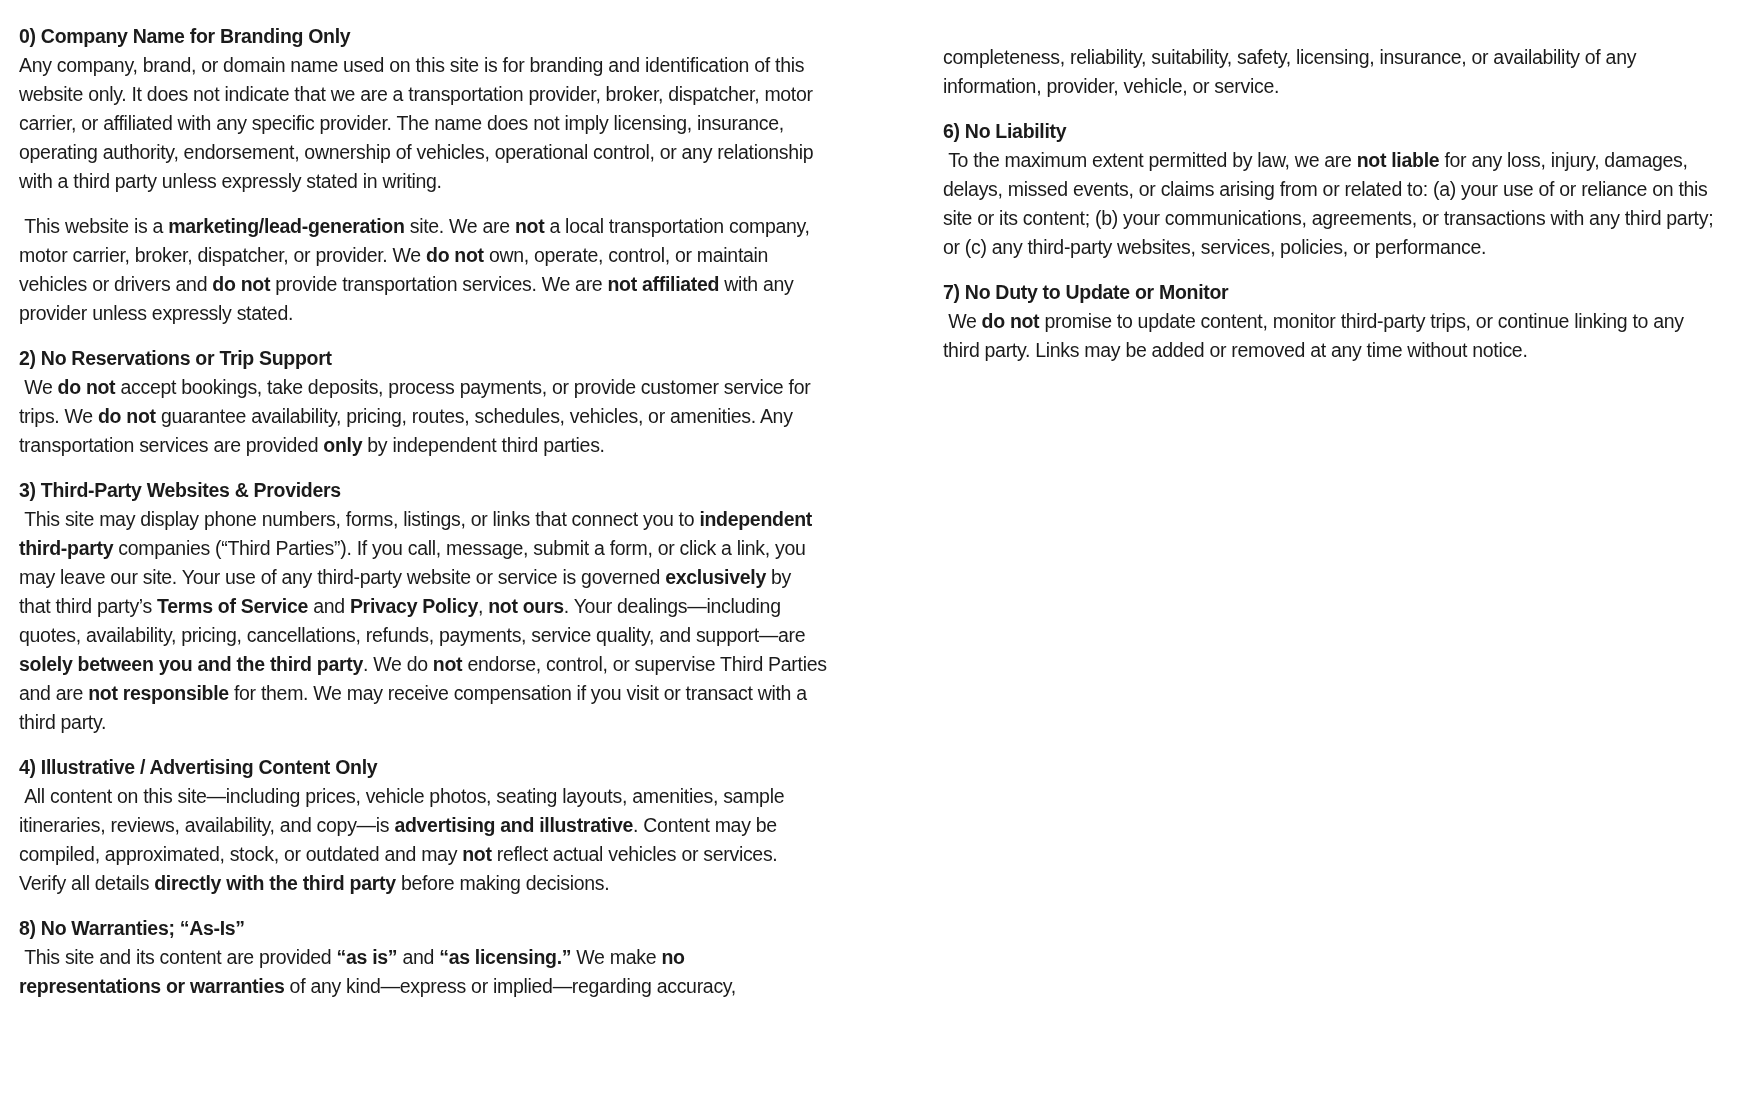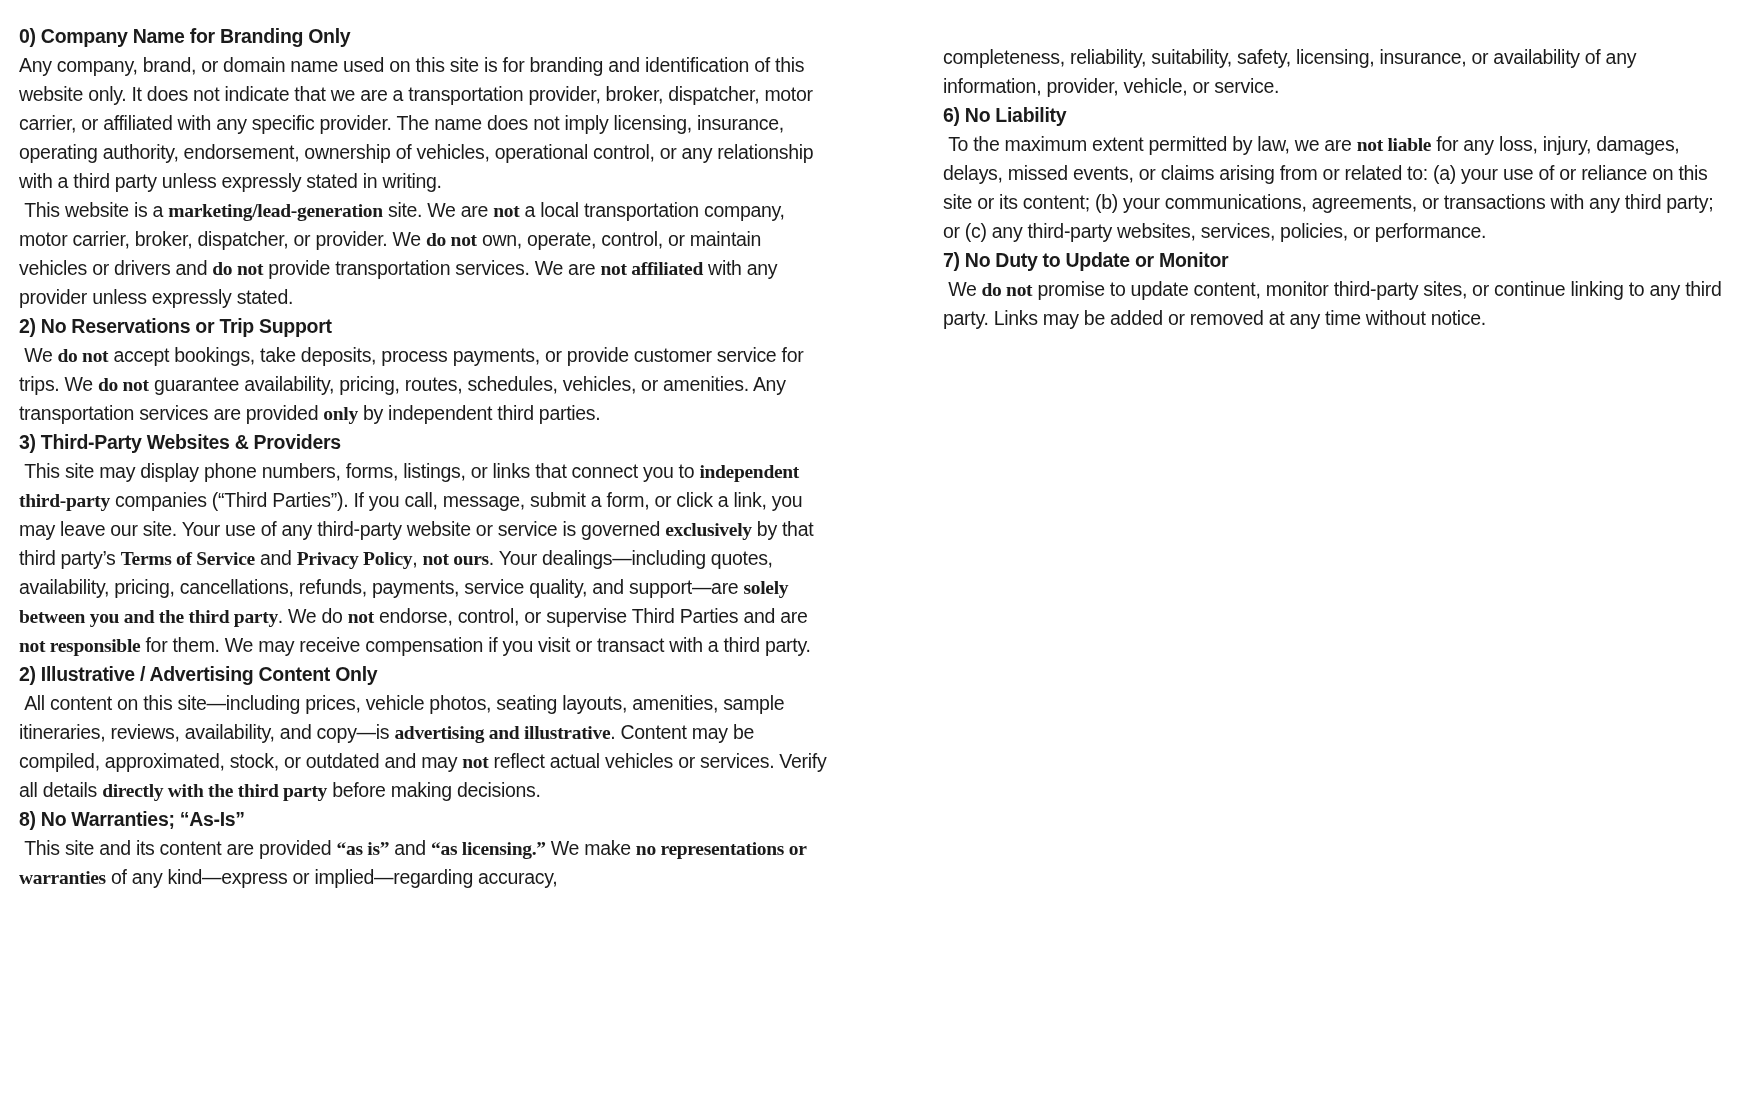--- a/index.html
+++ b/index.html
@@ -31,33 +31,33 @@
     left: 19px;
     top: 22px;
     width: 808px;
   }
   .col-right {
     left: 943px;
     top: 43px;
     width: 782px;
   }
   .sec { margin: 0; }
-  .sec + .sec { }
+  .sec + .sec { margin-top: 16px; }
   .sec h3 {
     margin: 0;
     font-size: 19.5px;
     line-height: 29px;
     font-weight: 700;
     letter-spacing: -0.3px;
   }
   .sec p {
     margin: 0;
     white-space: pre-wrap;
   }
-  .b { font-weight: 700; font-family: Liberation Serif, serif; }
+  .b { font-weight: 700; }
 </style>
 </head>
 <body style="background: rgb(255, 255, 255); color: rgb(27, 27, 27);">
 
 <div class="page">
   <div class="col col-left" id="col-0">
       <section class="sec">
         <h3>0) Company Name for Branding Only</h3>
         <p><span>Any company, brand, or domain name used on this site is for branding and identification of this website only. It does not indicate that we are a transportation provider, broker, dispatcher, motor carrier, or affiliated with any specific provider. The name does not imply licensing, insurance, operating authority, endorsement, ownership of vehicles, operational control, or any relationship with a third party unless expressly stated in writing.</span></p>
       </section>
@@ -66,34 +66,34 @@
       </section>
       <section class="sec">
         <h3>2) No Reservations or Trip Support</h3>
         <p><span> We </span><span class="b">do not</span><span> accept bookings, take deposits, process payments, or provide customer service for trips. We </span><span class="b">do not</span><span> guarantee availability, pricing, routes, schedules, vehicles, or amenities. Any transportation services are provided </span><span class="b">only</span><span> by independent third parties.</span></p>
       </section>
       <section class="sec">
         <h3>3) Third-Party Websites &amp; Providers</h3>
         <p><span> This site may display phone numbers, forms, listings, or links that connect you to </span><span class="b">independent third-party</span><span> companies (“Third Parties”). If you call, message, submit a form, or click a link, you may leave our site. Your use of any third-party website or service is governed </span><span class="b">exclusively</span><span> by that third party’s </span><span class="b">Terms of Service</span><span> and </span><span class="b">Privacy Policy</span><span>, </span><span class="b">not ours</span><span>. Your dealings—including quotes, availability, pricing, cancellations, refunds, payments, service quality, and support—are </span><span class="b">solely between you and the third party</span><span>. We do </span><span class="b">not</span><span> endorse, control, or supervise Third Parties and are </span><span class="b">not responsible</span><span> for them. We may receive compensation if you visit or transact with a third party.</span></p>
       </section>
       <section class="sec">
-        <h3>2) Illustrative / Advertising Content Only</h3>
+        <h3>4) Illustrative / Advertising Content Only</h3>
         <p><span> All content on this site—including prices, vehicle photos, seating layouts, amenities, sample itineraries, reviews, availability, and copy—is </span><span class="b">advertising and illustrative</span><span>. Content may be compiled, approximated, stock, or outdated and may </span><span class="b">not</span><span> reflect actual vehicles or services. Verify all details </span><span class="b">directly with the third party</span><span> before making decisions.</span></p>
       </section>
       <section class="sec">
         <h3>8) No Warranties; “As-Is”</h3>
         <p><span> This site and its content are provided </span><span class="b">“as is”</span><span> and </span><span class="b">“as licensing.”</span><span> We make </span><span class="b">no representations or warranties</span><span> of any kind—express or implied—regarding accuracy,</span></p>
       </section>
     </div>
   <div class="col col-right" id="col-1">
       <section class="sec">
         <p><span>completeness, reliability, suitability, safety, licensing, insurance, or availability of any information, provider, vehicle, or service.</span></p>
       </section>
       <section class="sec">
         <h3>6) No Liability</h3>
         <p><span> To the maximum extent permitted by law, we are </span><span class="b">not liable</span><span> for any loss, injury, damages, delays, missed events, or claims arising from or related to: (a) your use of or reliance on this site or its content; (b) your communications, agreements, or transactions with any third party; or (c) any third-party websites, services, policies, or performance.</span></p>
       </section>
       <section class="sec">
         <h3>7) No Duty to Update or Monitor</h3>
-        <p><span> We </span><span class="b">do not</span><span> promise to update content, monitor third-party sites, or continue linking to any third party. Links may be added or removed at any time without notice.</span></p>
+        <p><span> We </span><span class="b">do not</span><span> promise to update content, monitor third-party trips, or continue linking to any third party. Links may be added or removed at any time without notice.</span></p>
       </section>
     </div>
 </div>
 
 </body></html>

